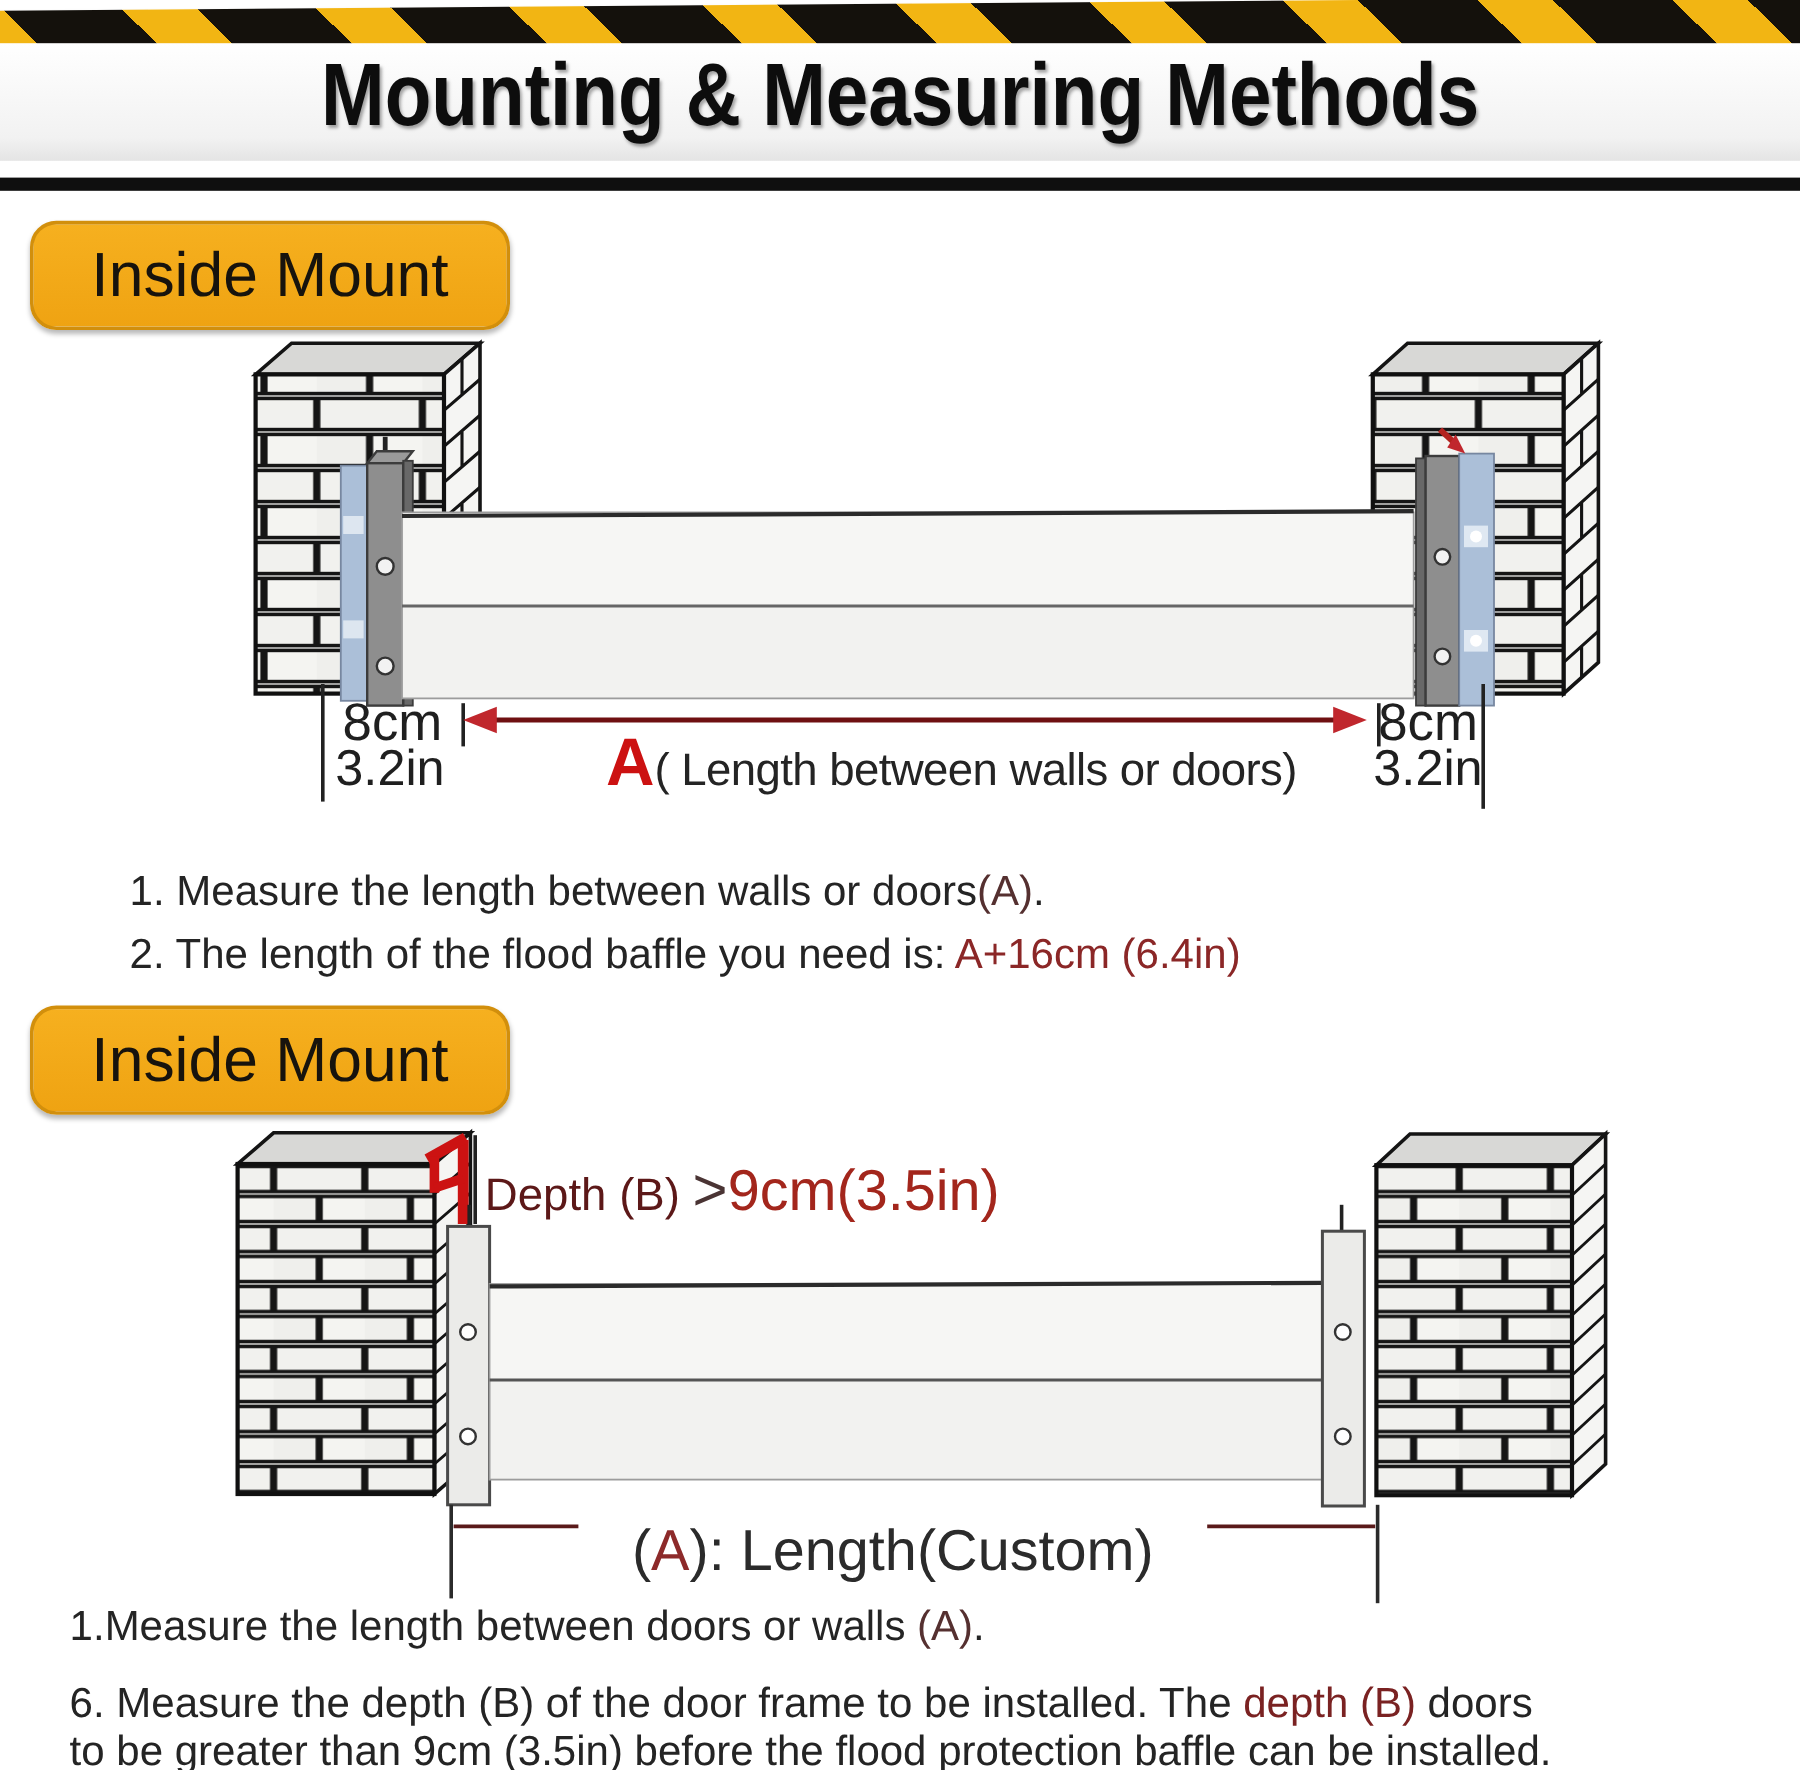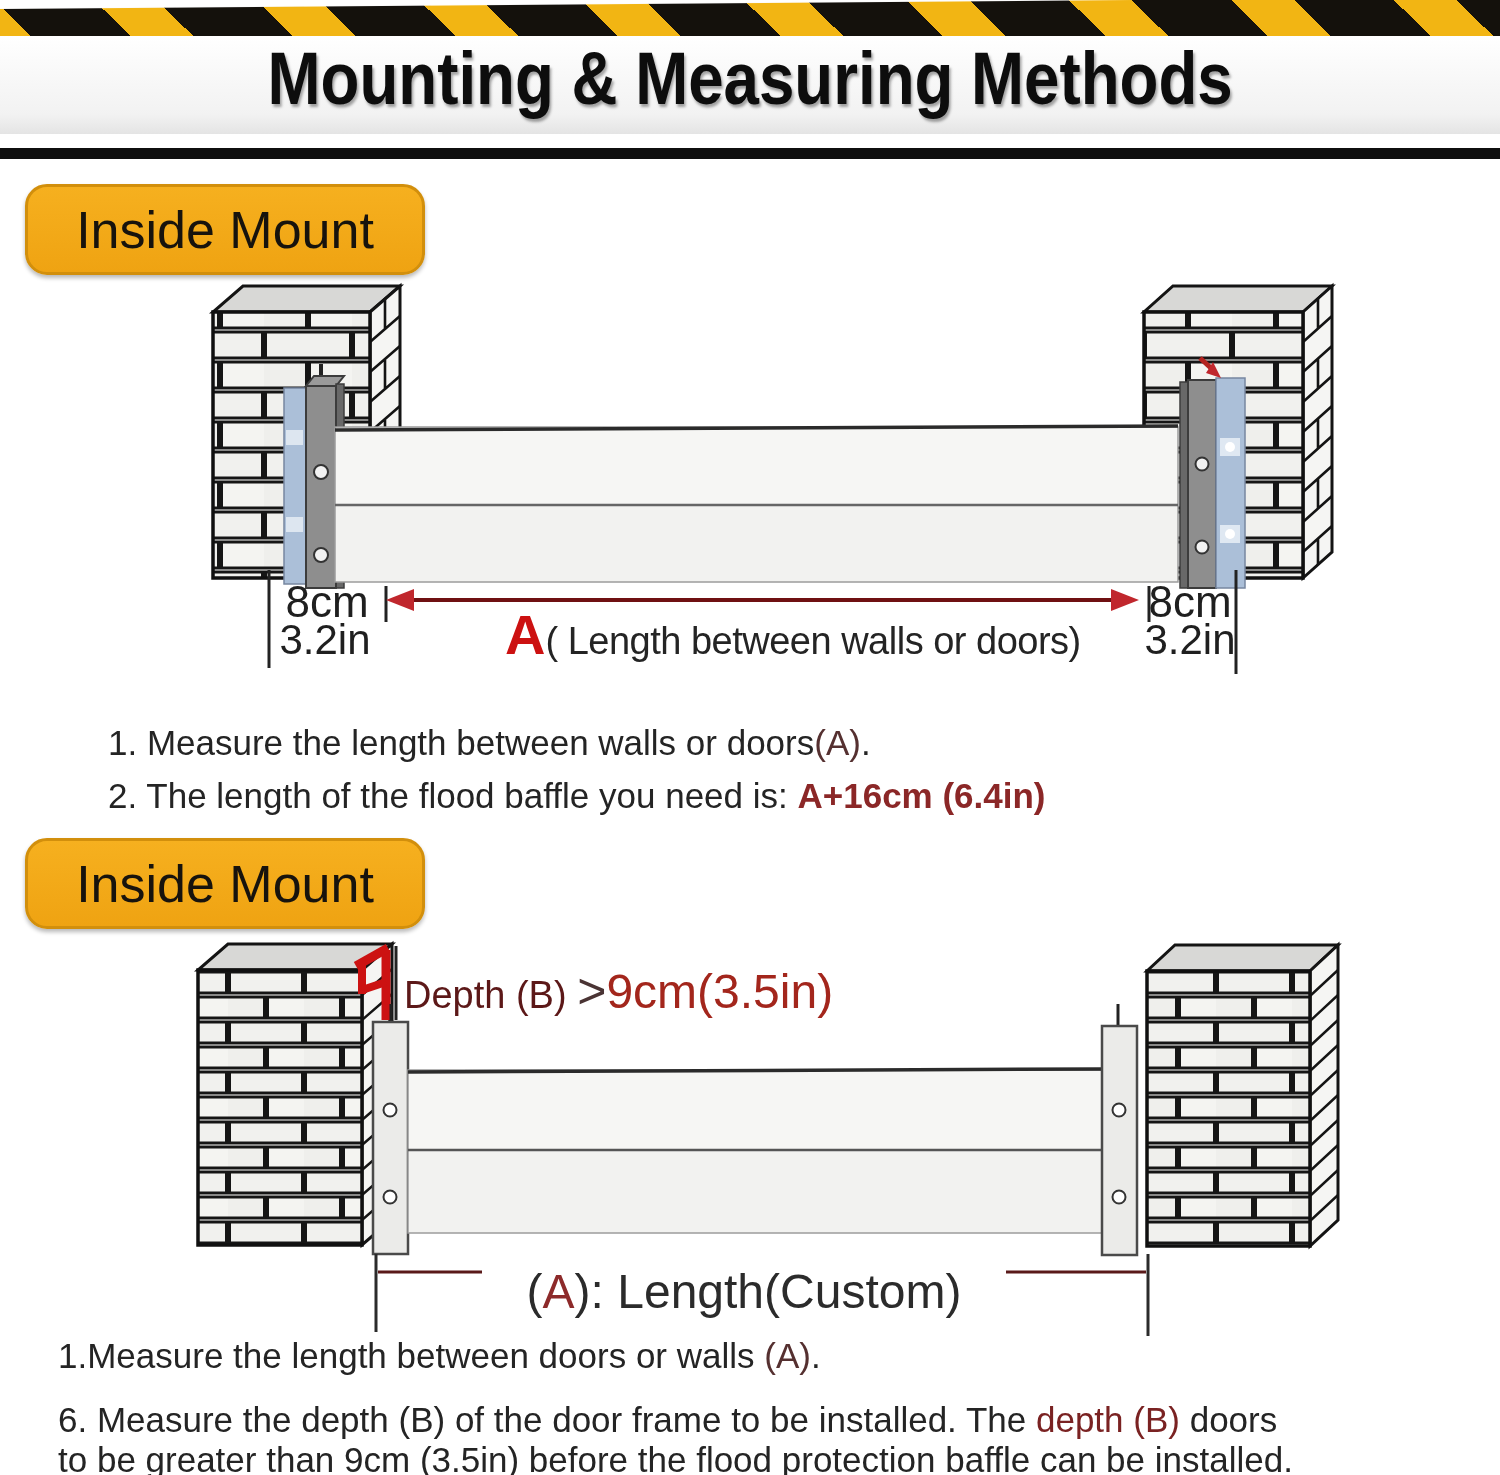--- a/index.html
+++ b/index.html
@@ -29,21 +29,21 @@
   
   .diagram{position:absolute;left:0;}
   svg text{font-family:"Liberation Sans",sans-serif;}
 
   
   .instr{position:absolute;font-size:35px;color:#242424;}
   .instr p{margin:0;}
   .instr-outside{top:716px;left:108px;line-height:53px;}
   .instr-inside{top:1336px;left:58px;width:1442px;line-height:40px;}
   .instr-inside p.first{margin-bottom:24px;}
-  .maroon{color:#8b2727;font-weight:bold;}
+  .maroon{color:#8b2727;}
   .maroon-dk{color:#553030;}
   .hl-depth{color:#7a2222;}
 </style>
 </head>
 <body>
 
 <div class="page">
 
   <div class="tape"></div>
   <div class="title-band">

